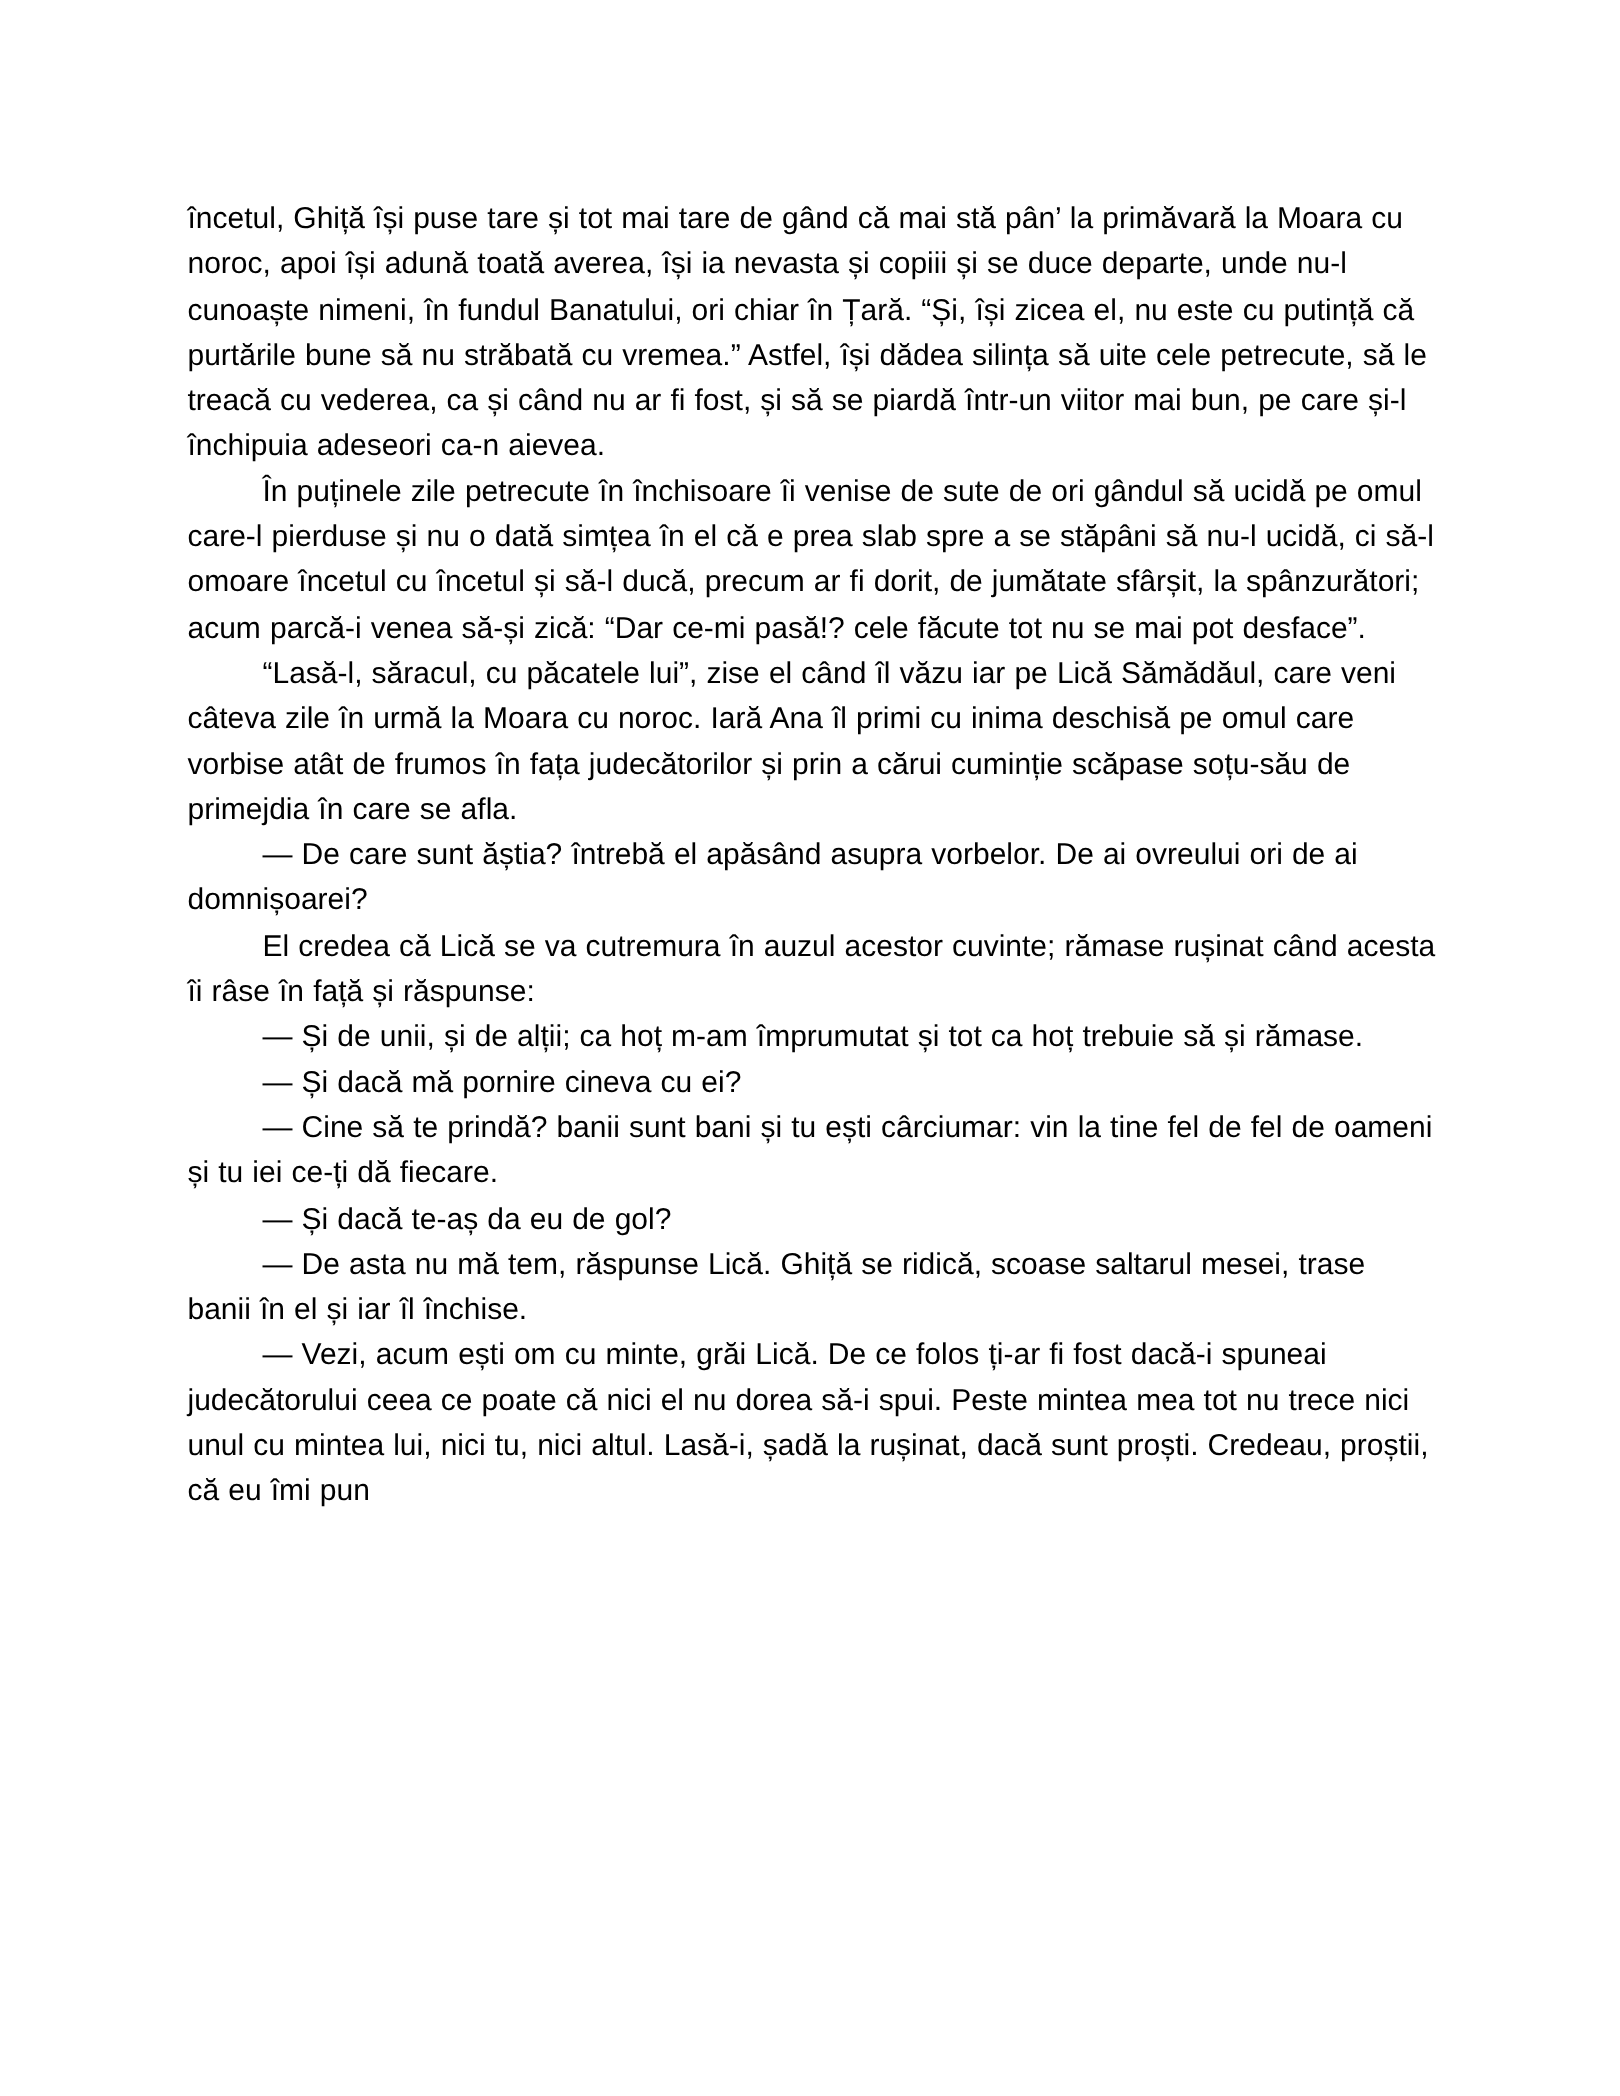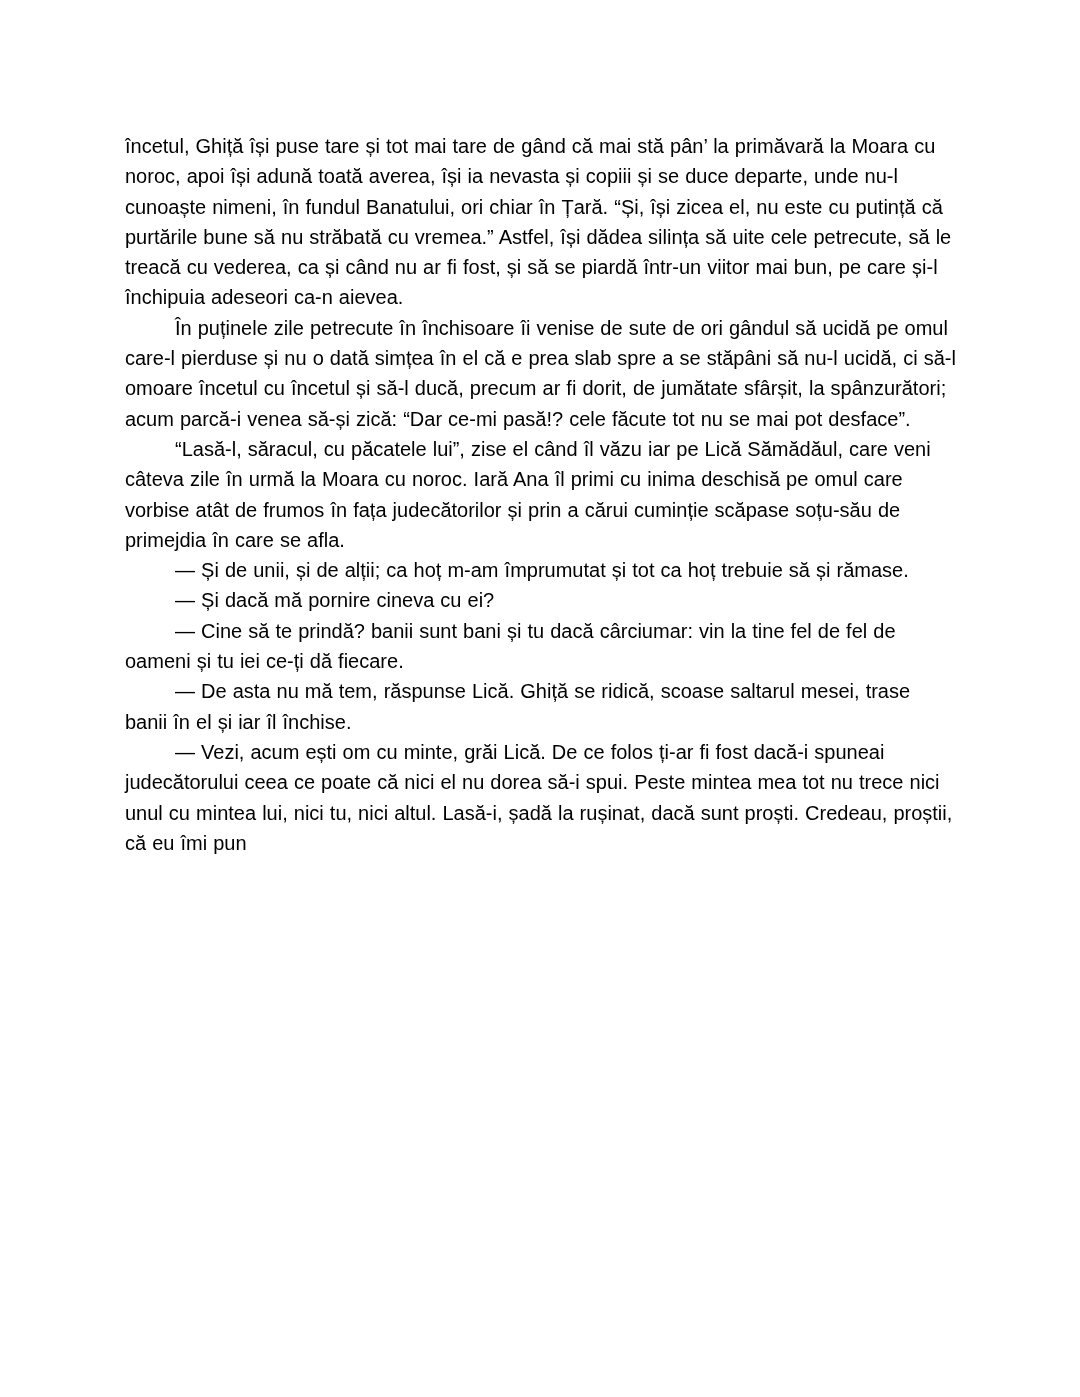--- a/index.html
+++ b/index.html
@@ -36,19 +36,22 @@
   }
 </style>
 </head>
 <body>
 
 <div class="page">
   <div class="text-body">
       <p class="para">încetul, Ghiță își puse tare și tot mai tare de gând că mai stă pân’ la primăvară la Moara cu noroc, apoi își adună toată averea, își ia nevasta și copiii și se duce departe, unde nu-l cunoaște nimeni, în fundul Banatului, ori chiar în Țară. “Și, își zicea el, nu este cu putință că purtările bune să nu străbată cu vremea.” Astfel, își dădea silința să uite cele petrecute, să le treacă cu vederea, ca și când nu ar fi fost, și să se piardă într-un viitor mai bun, pe care și-l închipuia adeseori ca-n aievea.</p>
       <p class="para indent">În puținele zile petrecute în închisoare îi venise de sute de ori gândul să ucidă pe omul care-l pierduse și nu o dată simțea în el că e prea slab spre a se stăpâni să nu-l ucidă, ci să-l omoare încetul cu încetul și să-l ducă, precum ar fi dorit, de jumătate sfârșit, la spânzurători; acum parcă-i venea să-și zică: “Dar ce-mi pasă!? cele făcute tot nu se mai pot desface”.</p>
       <p class="para indent">“Lasă-l, săracul, cu păcatele lui”, zise el când îl văzu iar pe Lică Sămădăul, care veni câteva zile în urmă la Moara cu noroc. Iară Ana îl primi cu inima deschisă pe omul care vorbise atât de frumos în fața judecătorilor și prin a cărui cuminție scăpase soțu-său de primejdia în care se afla.</p>
+      <p class="para indent">— De care sunt ăștia? întrebă el apăsând asupra vorbelor. De ai ovreului ori de ai domnișoarei?</p>
+      <p class="para indent">El credea că Lică se va cutremura în auzul acestor cuvinte; rămase rușinat când acesta îi râse în față și răspunse:</p>
       <p class="para indent">— Și de unii, și de alții; ca hoț m-am împrumutat și tot ca hoț trebuie să și rămase.</p>
       <p class="para indent">— Și dacă mă pornire cineva cu ei?</p>
-      <p class="para indent">— Cine să te prindă? banii sunt bani și tu dacă cârciumar: vin la tine fel de fel de oameni și tu iei ce-ți dă fiecare.</p>
+      <p class="para indent">— Cine să te prindă? banii sunt bani și tu ești cârciumar: vin la tine fel de fel de oameni și tu iei ce-ți dă fiecare.</p>
+      <p class="para indent">— Și dacă te-aș da eu de gol?</p>
       <p class="para indent">— De asta nu mă tem, răspunse Lică. Ghiță se ridică, scoase saltarul mesei, trase banii în el și iar îl închise.</p>
       <p class="para indent">— Vezi, acum ești om cu minte, grăi Lică. De ce folos ți-ar fi fost dacă-i spuneai judecătorului ceea ce poate că nici el nu dorea să-i spui. Peste mintea mea tot nu trece nici unul cu mintea lui, nici tu, nici altul. Lasă-i, șadă la rușinat, dacă sunt proști. Credeau, proștii, că eu îmi pun</p>
     </div>
 </div>
 
 </body></html>

